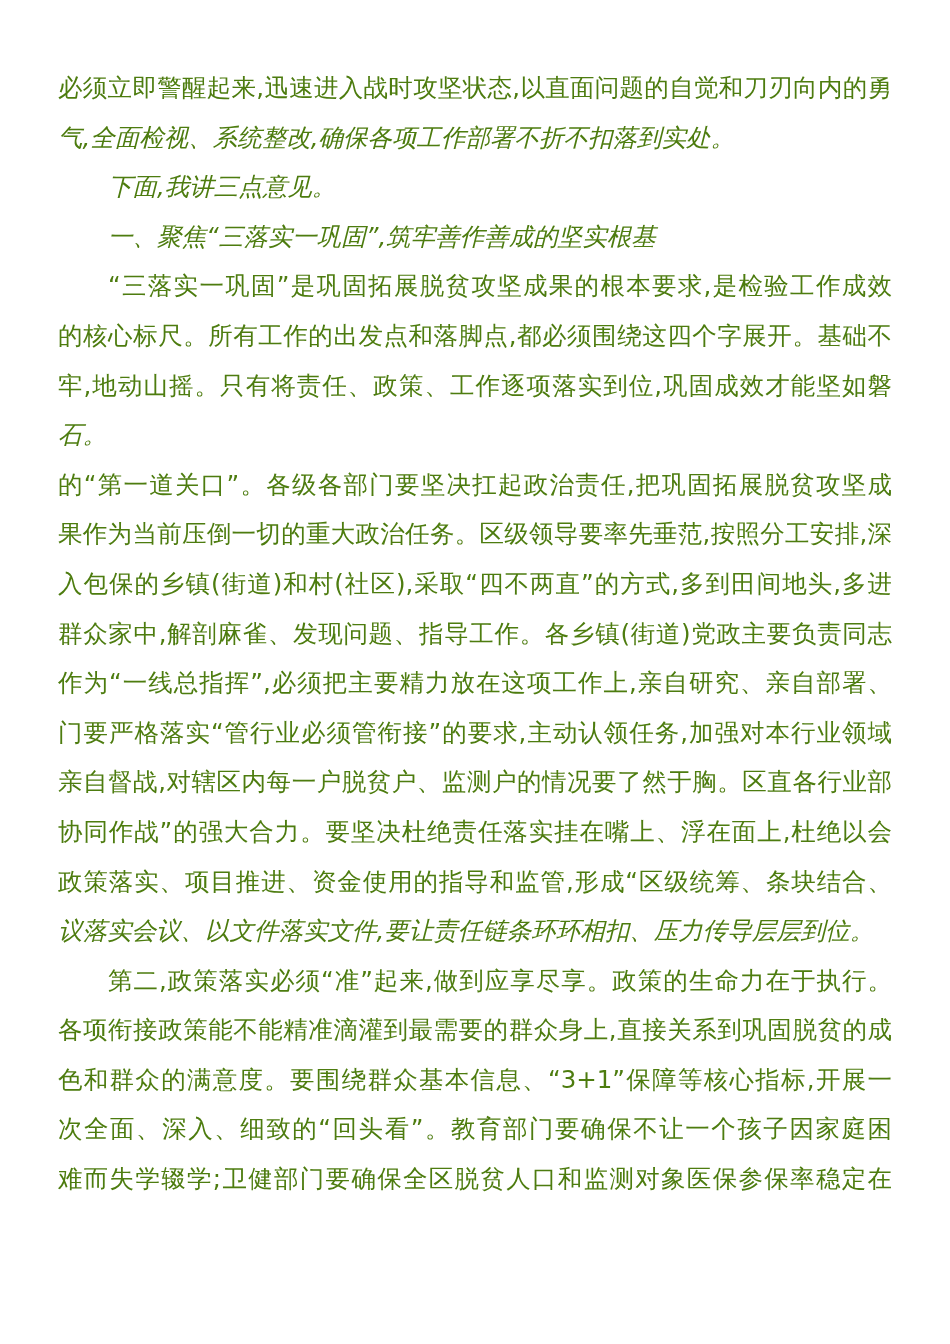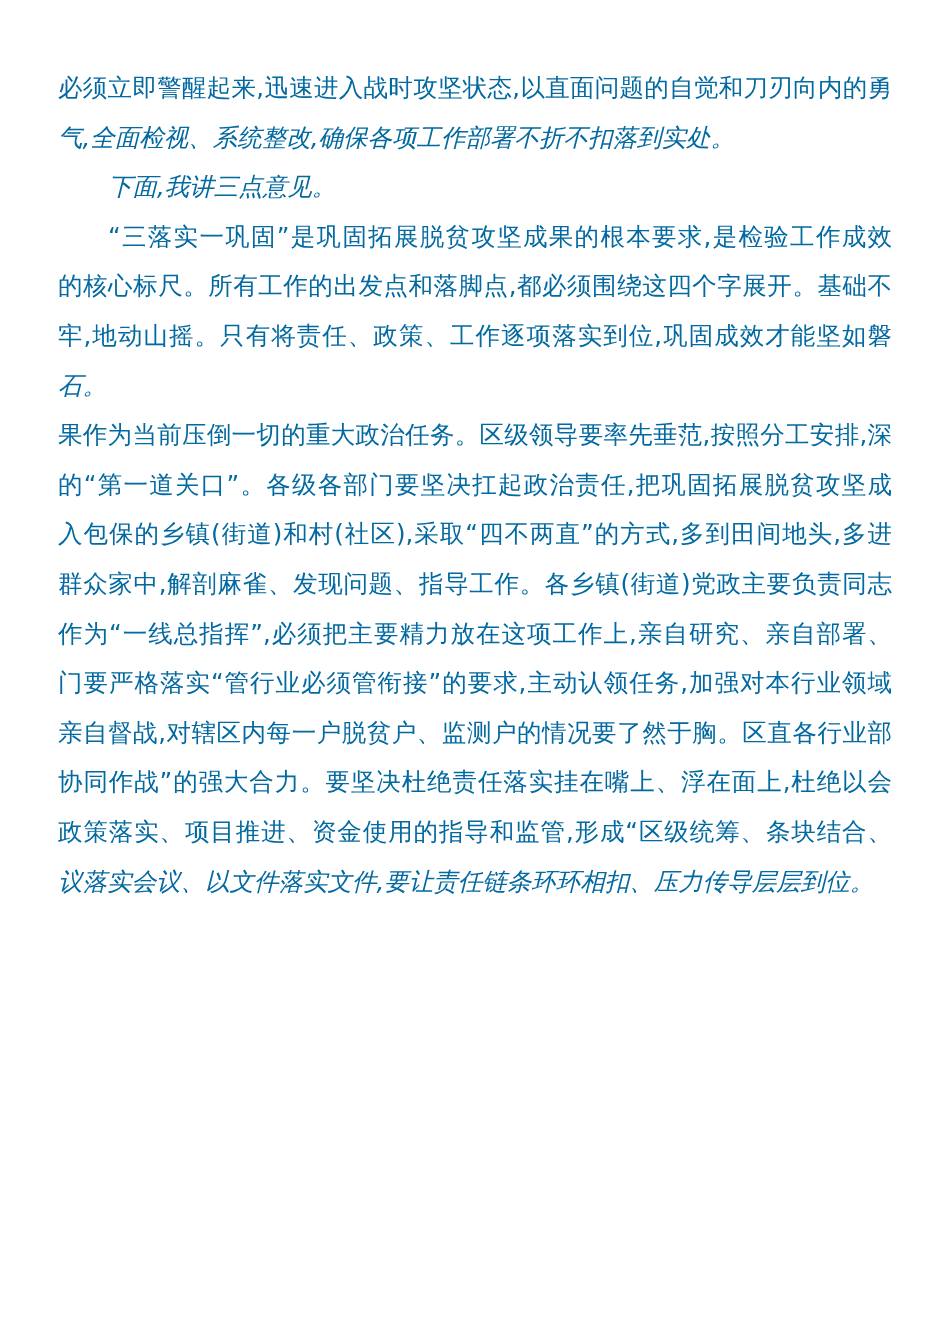--- a/index.html
+++ b/index.html
@@ -1,49 +1,59 @@
 <!DOCTYPE html>
 <html><head>
 <meta charset="utf-8">
 <style>
   html, body { margin: 0; padding: 0; background: #ffffff; }
   body { width: 950px; height: 1344px; position: relative; overflow: hidden; }
   .page {
     position: absolute; left: 58px; top: 63px; width: 834px;
     font-family: "DejaVu Sans", "Liberation Sans", sans-serif;
-    font-size: 24.5px; line-height: 49.6px; color: #0369a1;
+    font-size: 24.5px; line-height: 49.6px; color: #4d7c0f;
     text-align: justify; text-justify: inter-character;
   }
   .line { display: block; white-space: nowrap; height: 49.6px; text-align-last: justify; }
   .line.last { text-align-last: left; font-style: italic; }
   .line.indent { padding-left: 50px; }
   p { margin: 0; }
 </style>
 </head>
 <body>
 
 <div class="page">
   <p>
     <span class="line">必须立即警醒起来,迅速进入战时攻坚状态,以直面问题的自觉和刀刃向内的勇</span>
     <span class="line last">气,全面检视、系统整改,确保各项工作部署不折不扣落到实处。</span>
   </p>
   <p>
     <span class="line indent last">下面,我讲三点意见。</span>
   </p>
   <p>
+    <span class="line indent last">一、聚焦“三落实一巩固”,筑牢善作善成的坚实根基</span>
+  </p>
+  <p>
     <span class="line indent">“三落实一巩固”是巩固拓展脱贫攻坚成果的根本要求,是检验工作成效</span>
     <span class="line">的核心标尺。所有工作的出发点和落脚点,都必须围绕这四个字展开。基础不</span>
     <span class="line">牢,地动山摇。只有将责任、政策、工作逐项落实到位,巩固成效才能坚如磐</span>
     <span class="line last">石。</span>
   </p>
   <p>
+    <span class="line">的“第一道关口”。各级各部门要坚决扛起政治责任,把巩固拓展脱贫攻坚成</span>
     <span class="line">果作为当前压倒一切的重大政治任务。区级领导要率先垂范,按照分工安排,深</span>
-    <span class="line">的“第一道关口”。各级各部门要坚决扛起政治责任,把巩固拓展脱贫攻坚成</span>
     <span class="line">入包保的乡镇(街道)和村(社区),采取“四不两直”的方式,多到田间地头,多进</span>
     <span class="line">群众家中,解剖麻雀、发现问题、指导工作。各乡镇(街道)党政主要负责同志</span>
     <span class="line">作为“一线总指挥”,必须把主要精力放在这项工作上,亲自研究、亲自部署、</span>
     <span class="line">门要严格落实“管行业必须管衔接”的要求,主动认领任务,加强对本行业领域</span>
     <span class="line">亲自督战,对辖区内每一户脱贫户、监测户的情况要了然于胸。区直各行业部</span>
     <span class="line">协同作战”的强大合力。要坚决杜绝责任落实挂在嘴上、浮在面上,杜绝以会</span>
     <span class="line">政策落实、项目推进、资金使用的指导和监管,形成“区级统筹、条块结合、</span>
     <span class="line last">议落实会议、以文件落实文件,要让责任链条环环相扣、压力传导层层到位。</span>
   </p>
+  <p>
+    <span class="line indent">第二,政策落实必须“准”起来,做到应享尽享。政策的生命力在于执行。</span>
+    <span class="line">各项衔接政策能不能精准滴灌到最需要的群众身上,直接关系到巩固脱贫的成</span>
+    <span class="line">色和群众的满意度。要围绕群众基本信息、“3+1”保障等核心指标,开展一</span>
+    <span class="line">次全面、深入、细致的“回头看”。教育部门要确保不让一个孩子因家庭困</span>
+    <span class="line">难而失学辍学;卫健部门要确保全区脱贫人口和监测对象医保参保率稳定在</span>
+  </p>
 </div>
 
 </body></html>

